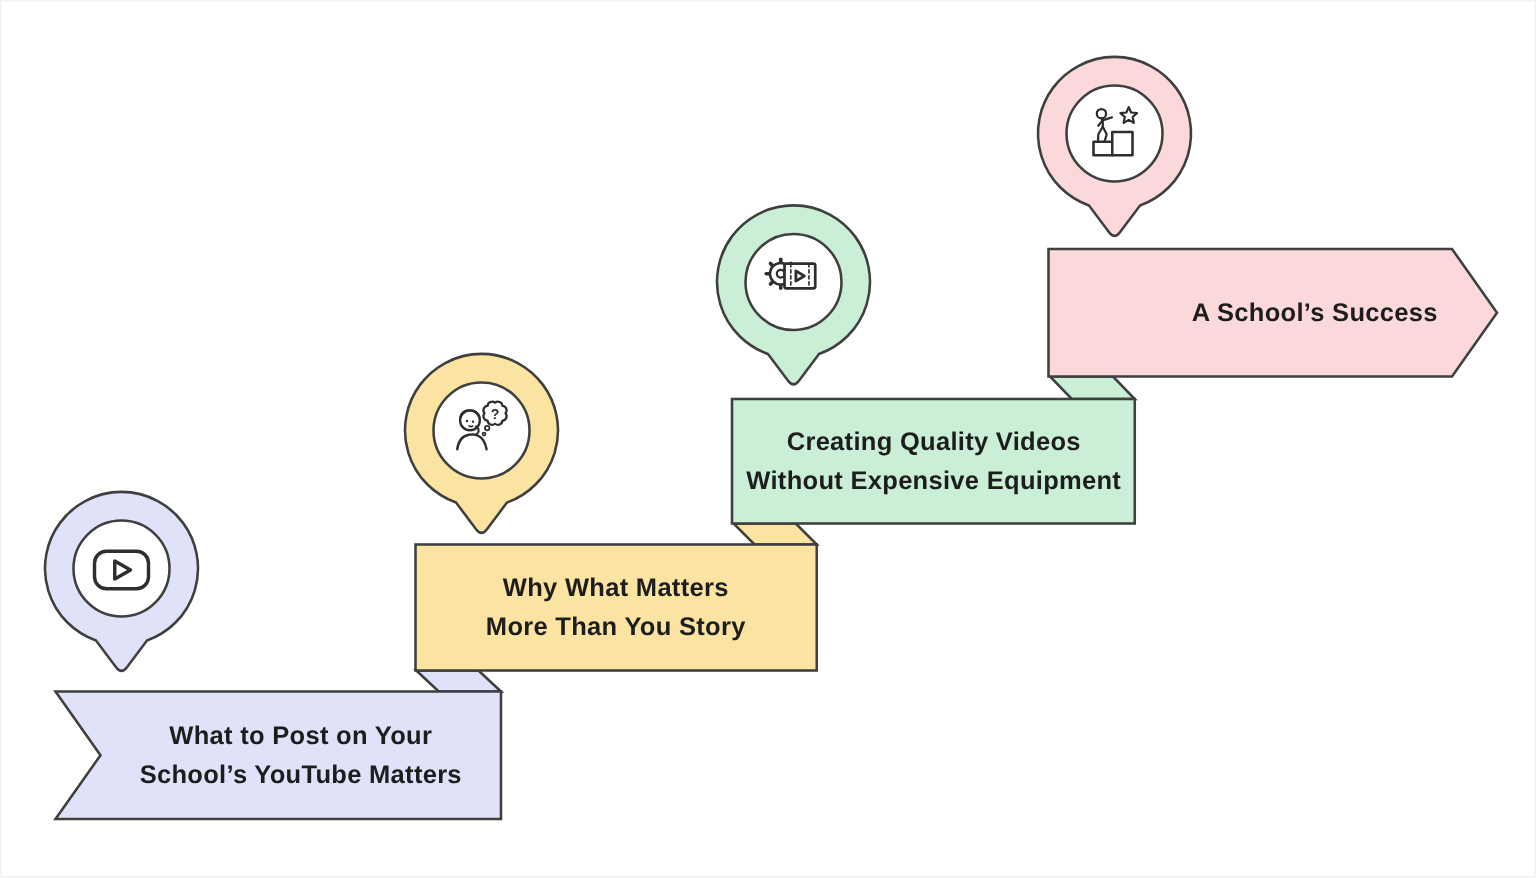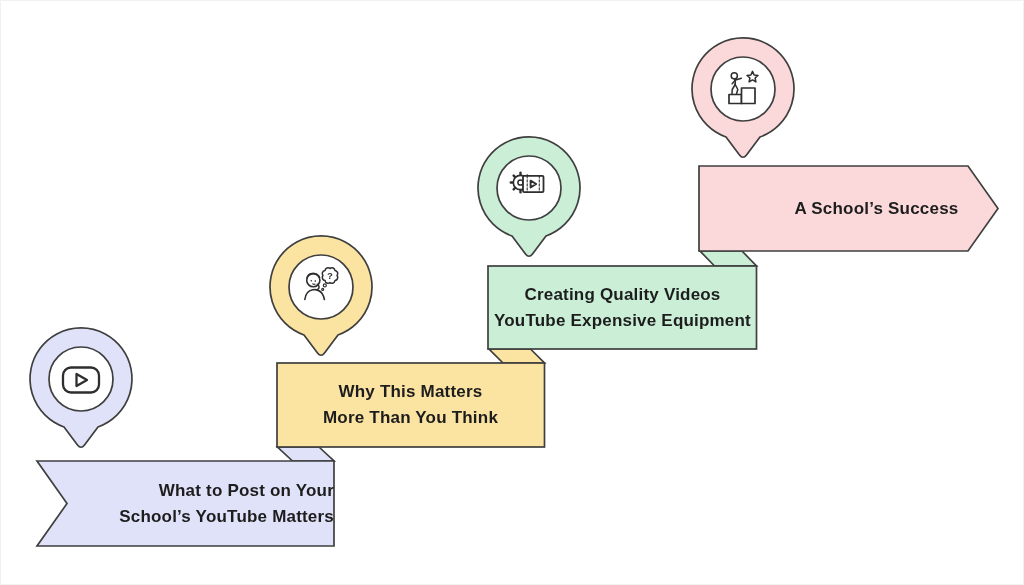--- a/index.html
+++ b/index.html
@@ -96,29 +96,29 @@
         <circle class="icon icon-fill" cx="11.3" cy="7.8" r="3.1" stroke-width="1.5"></circle>
         <path class="icon" stroke-width="1.6" d="M11.6,10.9 Q12.5,13.5 12.2,16.5"></path>
         <path class="icon" stroke-width="1.5" d="M11.8,12.2 L18.3,10.2"></path>
         <path class="icon" stroke-width="1.5" d="M11.8,12.6 L9.2,15.8"></path>
         <path class="icon" stroke-width="1.5" d="M12.2,16.5 L9.2,21.5 L9,26.3"></path>
         <path class="icon" stroke-width="1.5" d="M12.2,16.5 L14.8,21.5 L13.4,26.3"></path>
       </g>
     </g>
   </svg>
 
-  <div class="label" style="left:66px;top:460px;width:267px;height:85px;align-items:flex-end;">
+  <div class="label" style="left:66px;top:460px;width:267px;height:85px;">
     <span>What to Post on Your</span>
     <span>School’s YouTube Matters</span>
   </div>
   <div class="label" style="left:276px;top:362px;width:267px;height:84px;">
-    <span>Why This Matters</span>
-    <span>More Than You Think</span>
+    <span>Why What Matters</span>
+    <span>More Than You Story</span>
   </div>
   <div class="label" style="left:487px;top:265px;width:269px;height:83px;">
     <span>Creating Quality Videos</span>
-    <span>YouTube Expensive Equipment</span>
+    <span>Without Expensive Equipment</span>
   </div>
   <div class="label" style="left:698px;top:165px;width:299px;height:85px;padding-left:28px;">
     <span>A School’s Success</span>
   </div>
 
 </div>
 
 </body></html>

